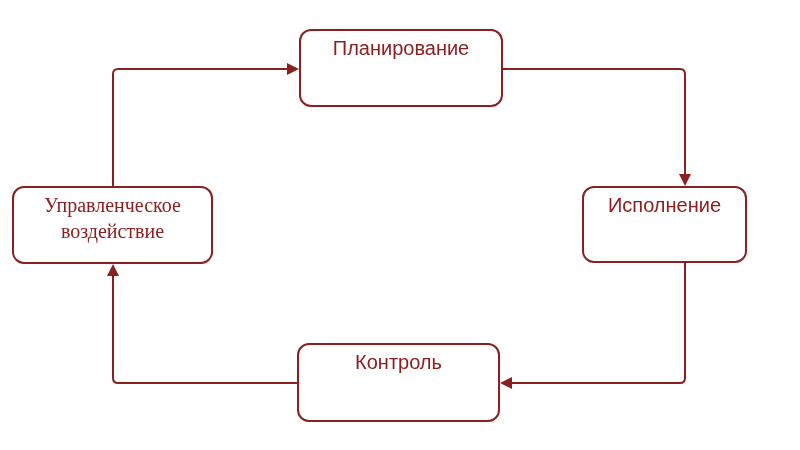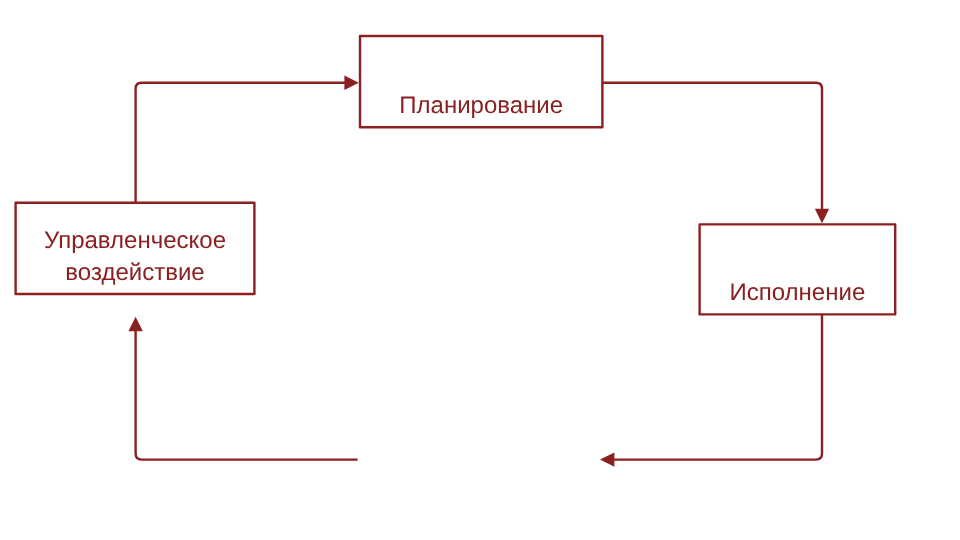--- a/index.html
+++ b/index.html
@@ -33,35 +33,35 @@
     stroke-linecap: square;
   }
   .arrowhead {
     fill: var(--accent);
     stroke: none;
   }
   .node {
     position: absolute;
     box-sizing: border-box;
     border: 2px solid var(--accent);
-    border-radius: 1px;
+    border-radius: 12px;
     background: var(--bg);
     color: var(--accent);
     display: flex;
-    align-items: flex-end;
+    align-items: flex-start;
     justify-content: center;
     text-align: center;
     font-size: 20px;
     line-height: 1.3;
     padding: 4px 14px;
   }
   .node-planning   { left: 299px; top: 29px;  width: 204px; height: 78px; }
   .node-execution  { left: 582px; top: 186px; width: 165px; height: 77px; }
   .node-control    { left: 297px; top: 343px; width: 203px; height: 79px; }
-  .node-management { left: 12px;  top: 168px; width: 201px; height: 78px; }
+  .node-management { left: 12px;  top: 186px; width: 201px; height: 78px; font-family: Liberation Serif, serif; }
 </style>
 </head>
 <body>
 
 <div class="canvas">
 
   <svg class="connectors" viewBox="0 0 800 450" xmlns="http://www.w3.org/2000/svg">
 
     <path class="connector-path" d="M113 186 V74 Q113 69 118 69 H288"></path>
     <polygon class="arrowhead" points="299,69 287,63 287,75"></polygon>
@@ -77,18 +77,21 @@
   </svg>
 
   <div class="node node-planning">
     <span>Планирование</span>
   </div>
 
   <div class="node node-execution">
     <span>Исполнение</span>
   </div>
 
+  <div class="node node-control">
+    <span>Контроль</span>
+  </div>
 
   <div class="node node-management">
     <span>Управленческое воздействие</span>
   </div>
 
 </div>
 
 </body></html>

